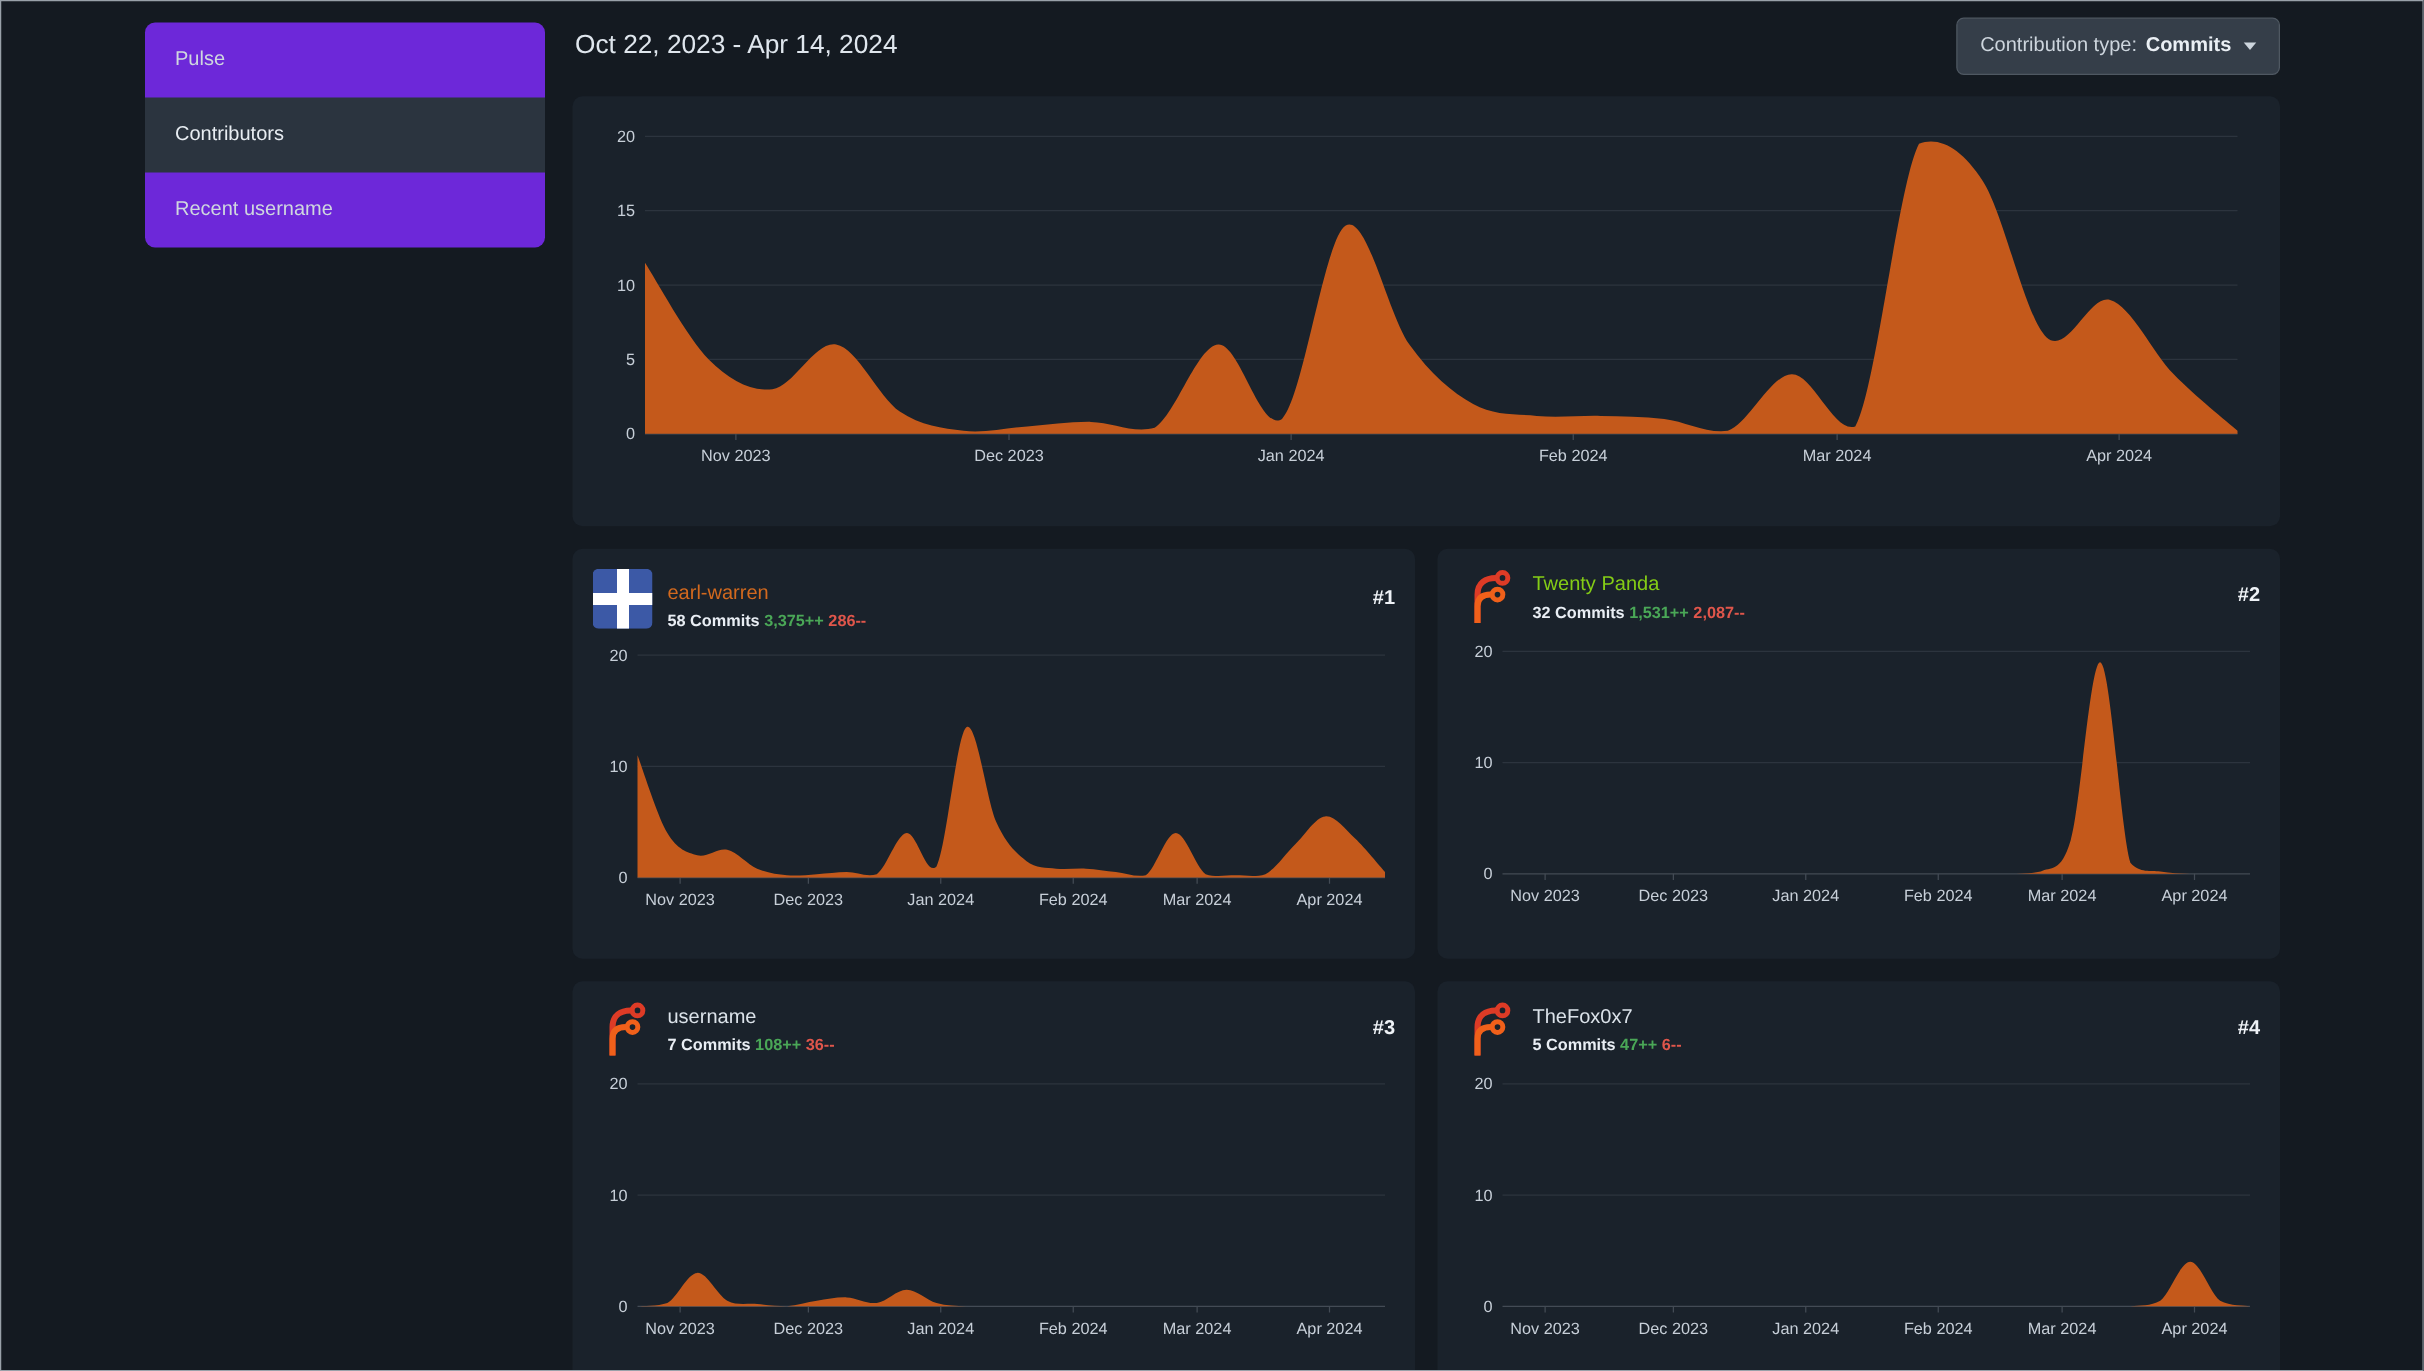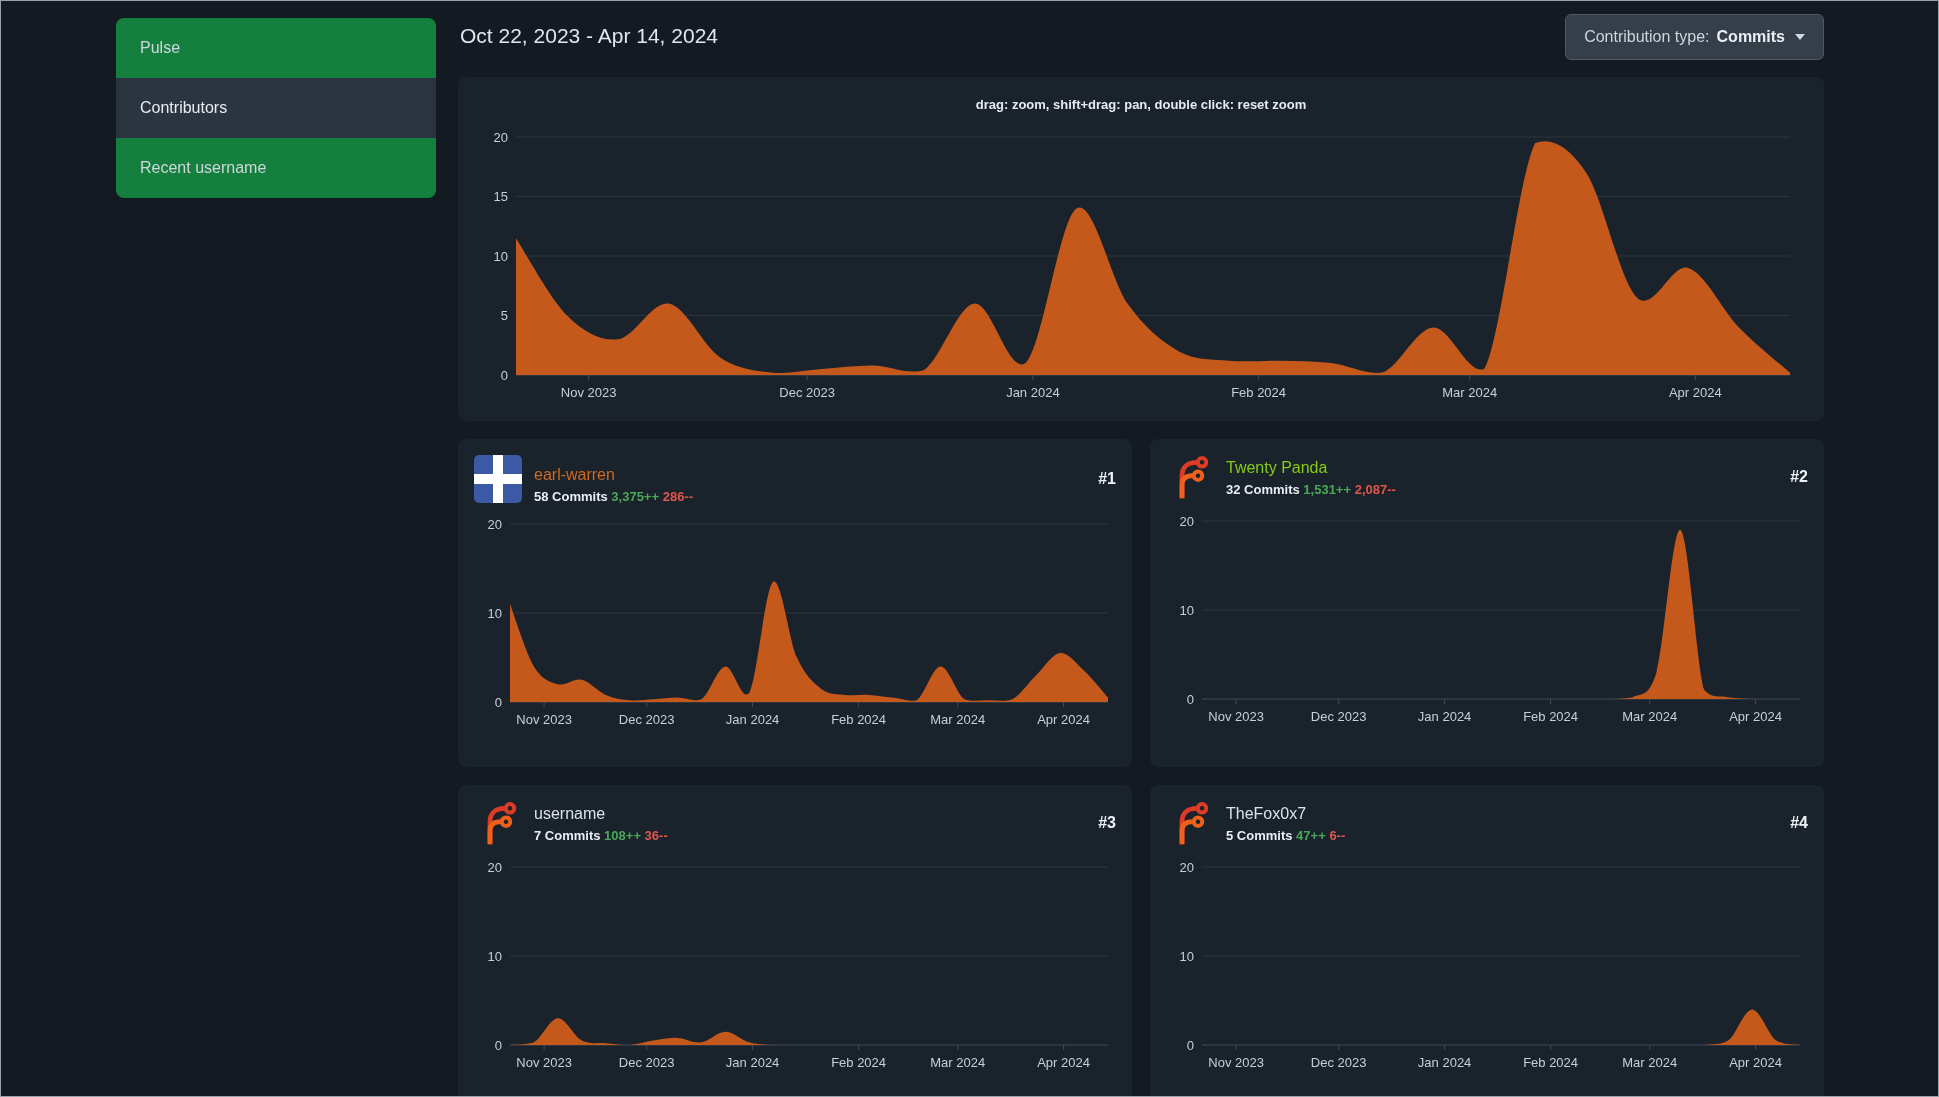--- a/index.html
+++ b/index.html
@@ -5,21 +5,21 @@
   * { box-sizing: border-box; }
   html,body { margin:0; padding:0; }
   body {
     width:1939px; height:1097px; overflow:hidden; position:relative;
     background:#141a21; color:#d6dde4;
     font-family:"Liberation Sans","DejaVu Sans",sans-serif;
   }
   .frame-border { position:absolute; inset:0; border:1px solid #99a1a9; pointer-events:none; z-index:50; }
 
   
-  .side-menu { position:absolute; left:116px; top:18px; width:320px; background:#15803d; border-radius:8px; overflow:hidden; }
+  .side-menu { position:absolute; left:116px; top:18px; width:320px; background:#6d28d9; border-radius:8px; overflow:hidden; }
   .menu-item { display:block; height:60px; line-height:60px; padding:0 24px; font-size:16px; color:#cfd7de; cursor:pointer; text-decoration:none; }
   .menu-item.active { background:#2b343f; color:#e8edf2; }
 
   
   .content { position:absolute; left:458px; top:0; width:1366px; height:1097px; }
   .page-title { position:absolute; left:2px; top:24px; margin:0; font-size:21px; font-weight:400; color:#dfe6ed; }
   .dropdown-btn {
     position:absolute; right:0; top:14px; height:46px; padding:0 18px;
     display:flex; align-items:center; gap:7px; cursor:pointer;
     background:#353e49; border:1px solid #4f5862; border-radius:6px;
@@ -62,21 +62,20 @@
 
   <h2 class="page-title">Oct 22, 2023 - Apr 14, 2024</h2>
 
   <button class="dropdown-btn">
     <span>Contribution type:</span>
     <b>Commits</b>
     <span class="caret"></span>
   </button>
 
   <section class="card main-chart-card">
-    <div class="chart-hint">drag: zoom, shift+drag: pan, double click: reset zoom</div>
     <svg class="chart" width="1326" height="286" viewBox="0 0 1326 286">
         <line x1="38" y1="248.0" x2="1312" y2="248.0" stroke="#434b55" stroke-width="1"></line>
         <text class="tick" x="30" y="252.5" text-anchor="end">0</text>
         <line x1="38" y1="188.5" x2="1312" y2="188.5" stroke="#2c343e" stroke-width="1"></line>
         <text class="tick" x="30" y="193.0" text-anchor="end">5</text>
         <line x1="38" y1="129.0" x2="1312" y2="129.0" stroke="#2c343e" stroke-width="1"></line>
         <text class="tick" x="30" y="133.5" text-anchor="end">10</text>
         <line x1="38" y1="69.5" x2="1312" y2="69.5" stroke="#2c343e" stroke-width="1"></line>
         <text class="tick" x="30" y="74.0" text-anchor="end">15</text>
         <line x1="38" y1="10.0" x2="1312" y2="10.0" stroke="#2c343e" stroke-width="1"></line>

